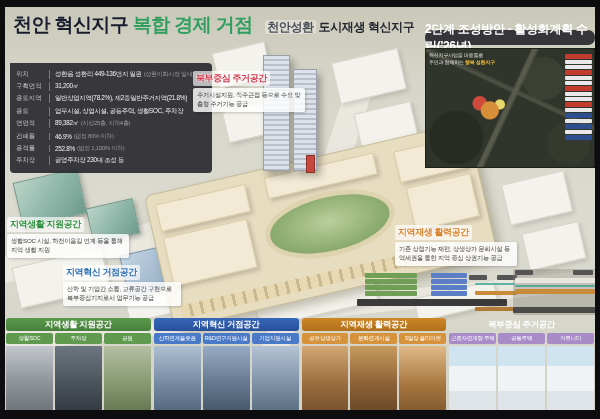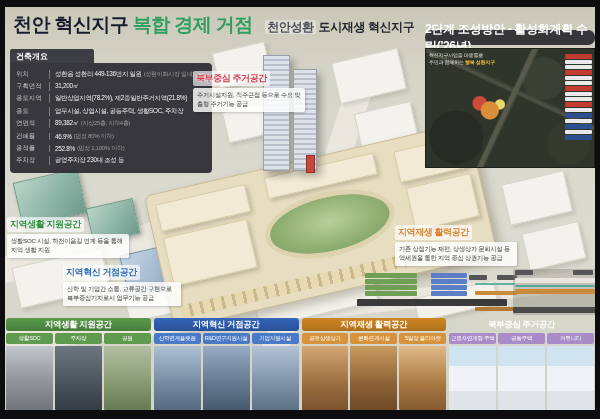--- a/index.html
+++ b/index.html
@@ -171,21 +171,20 @@
     <div class="tower" style="left:288px;top:62px;width:22px;height:100px;"></div>
     <div class="tower-red"></div>
   </div>
 
   <div class="title">
     <span>천안 혁신지구</span>
     <span class="accent">복합 경제 거점</span>
     <span class="subwrap"><span class="subhl">천안성환</span> <span>도시재생 혁신지구</span></span>
   </div>
 
-  <div class="ov-tab">건축개요</div>
   <div class="ov">
     <div class="ov-row">
       <span class="ov-label">위치</span>
       <span class="ov-val">성환읍 성환리 449-136번지 일원</span>
       <span class="ov-note">(성환이화시장 일대)</span>
     </div>
     <div class="ov-row">
       <span class="ov-label">구획면적</span>
       <span class="ov-val">31,200㎡</span>
       <span class="ov-note"></span>

